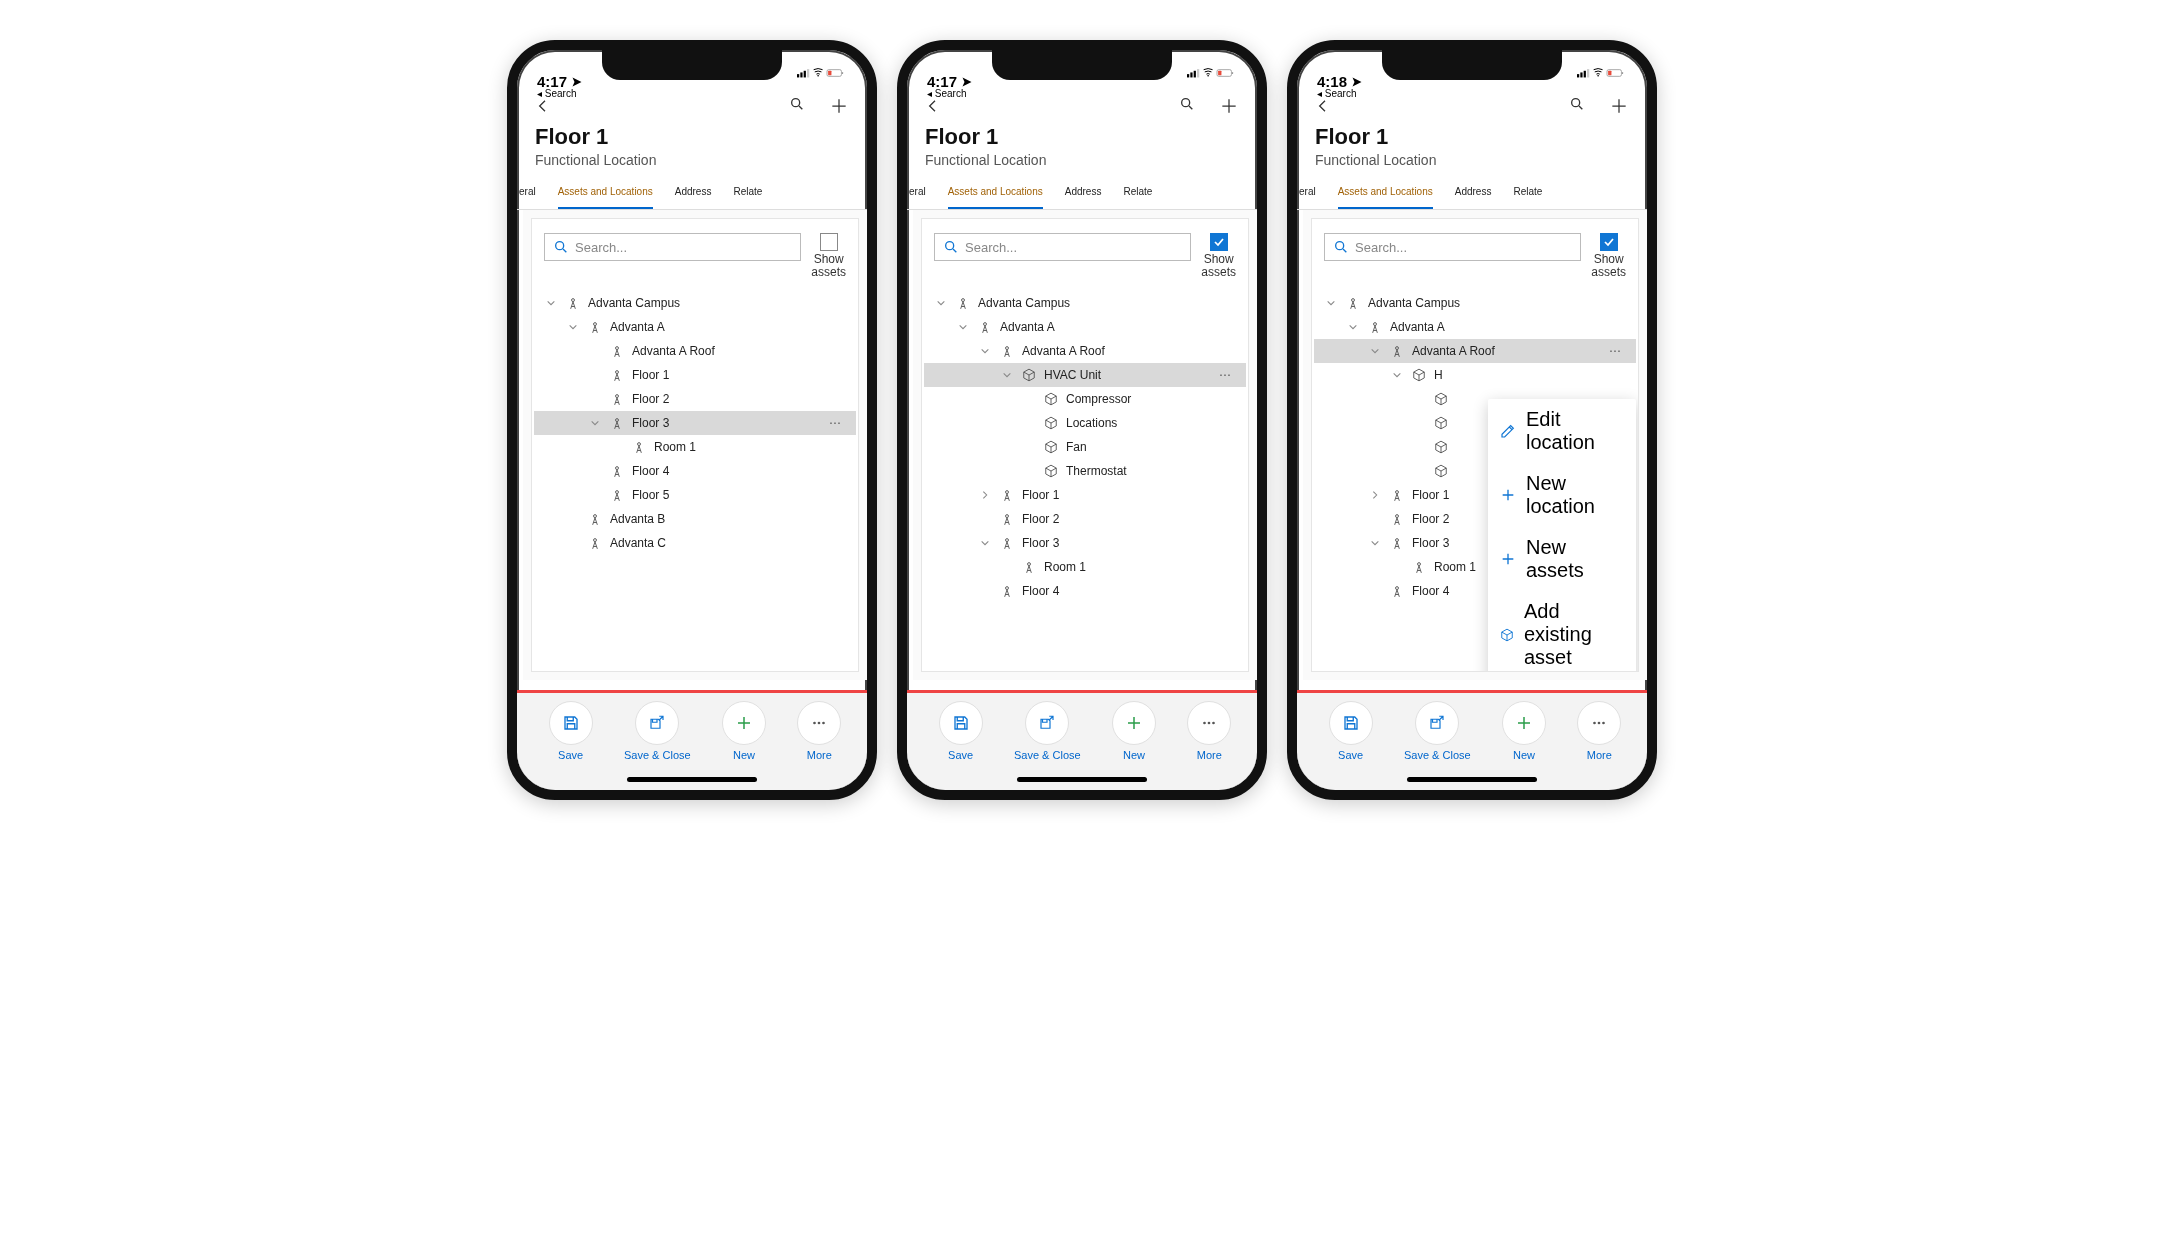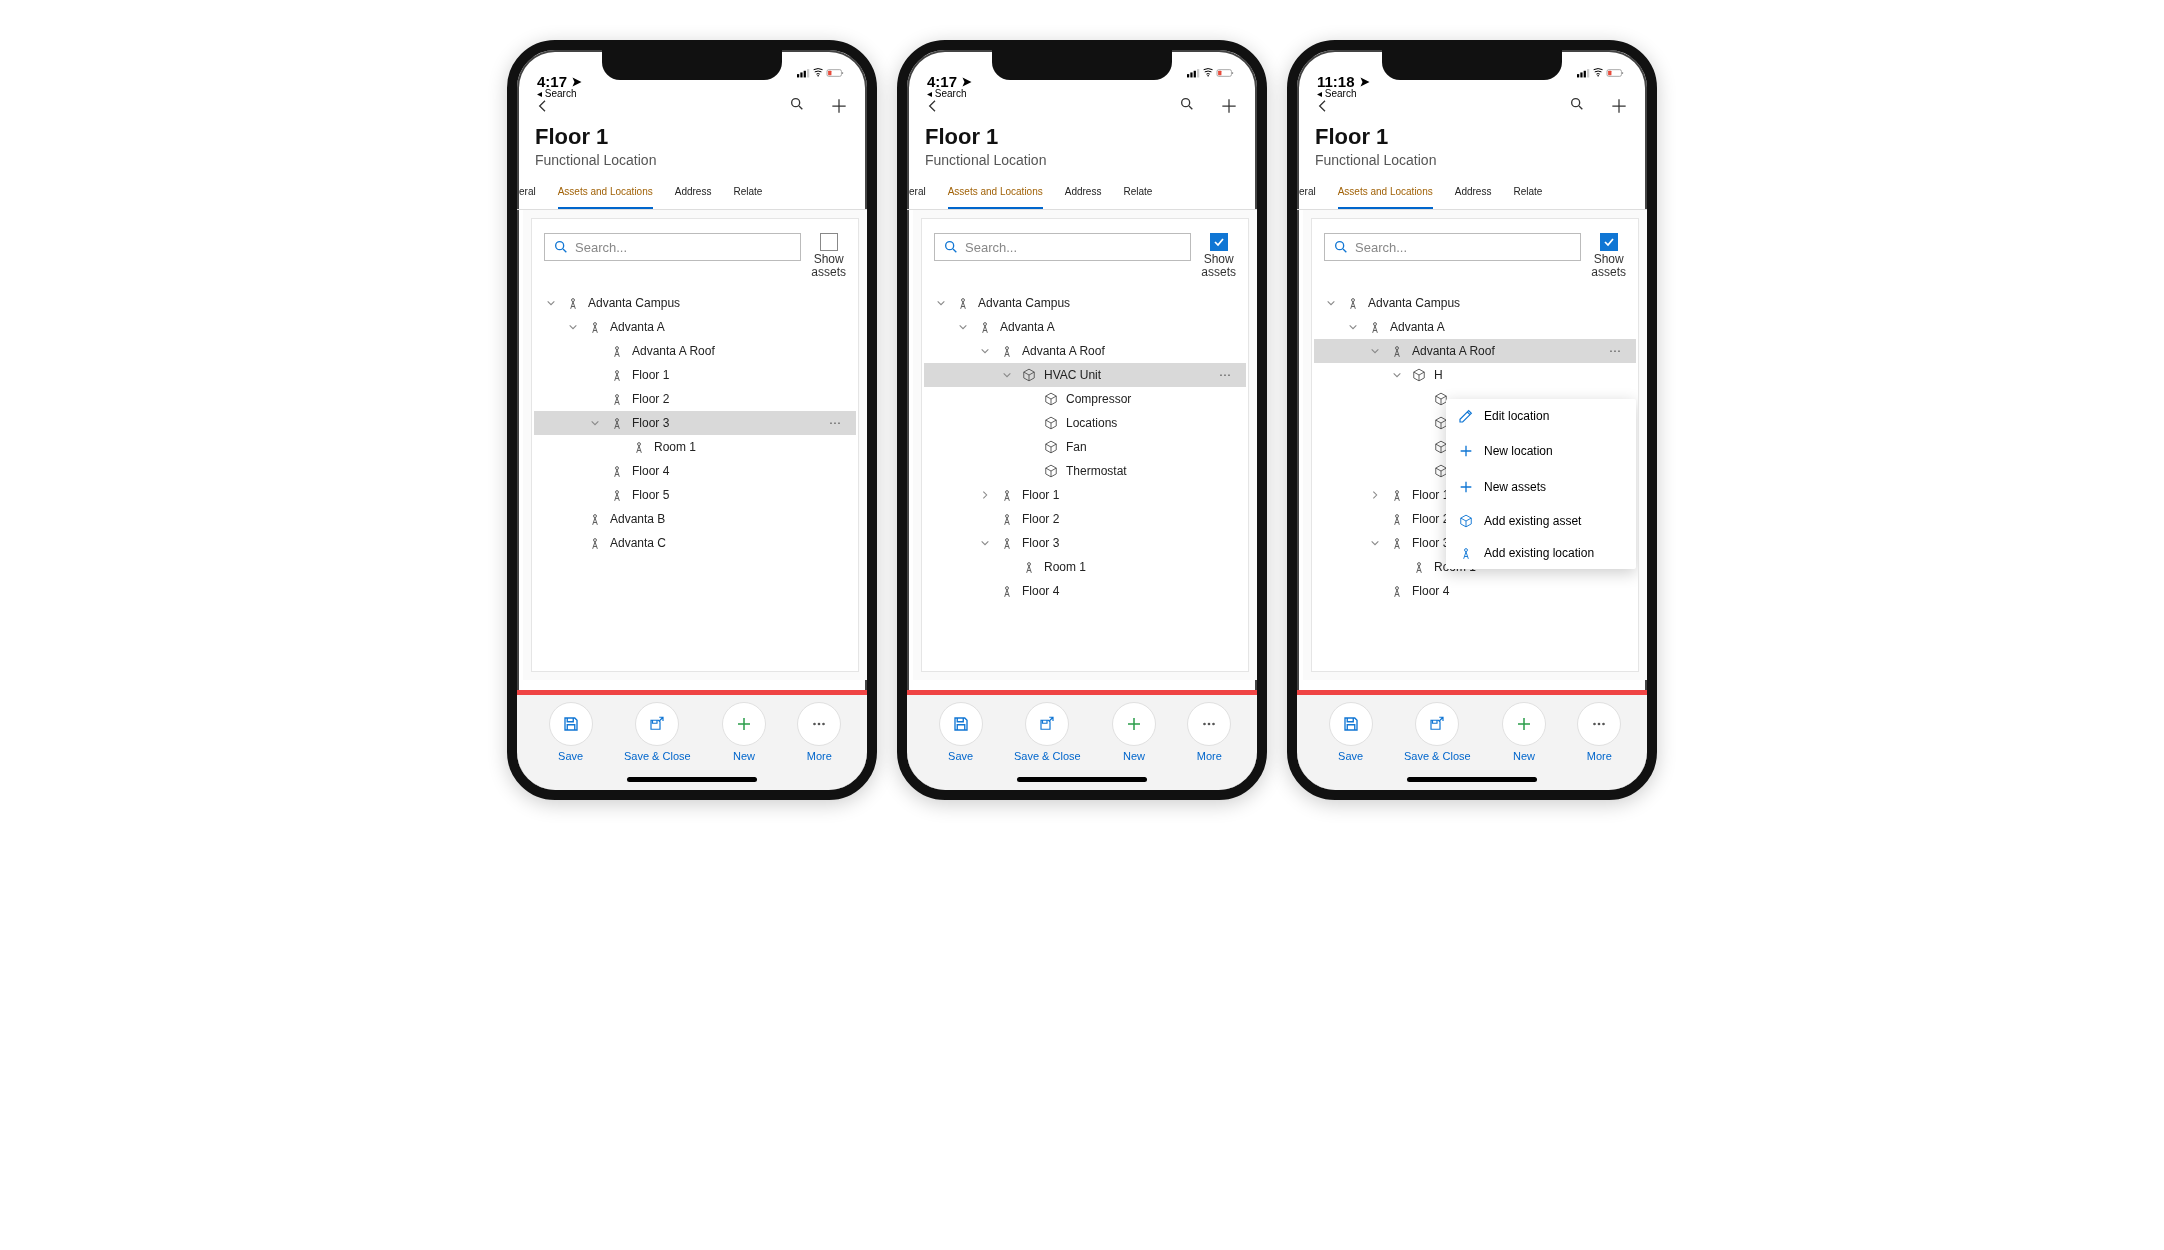--- a/index.html
+++ b/index.html
@@ -82,36 +82,36 @@
   .indent-0 { padding-left: 10px; }
   .indent-1 { padding-left: 32px; }
   .indent-2 { padding-left: 54px; }
   .indent-3 { padding-left: 76px; }
   .indent-4 { padding-left: 98px; }
   .bottom-bar {
     position: absolute; bottom: 0; left: 0; right: 0;
     height: 100px; background: #f3f3f3;
     display: flex; justify-content: space-around; align-items: center;
     padding: 8px 10px 30px 16px;
-    border-top: 5px solid #ef4444;
+    border-top: 3px solid #ef4444;
   }
   .bb-item { display: flex; flex-direction: column; align-items: center; gap: 4px; font-size: 11px; color: #0066cc; }
   .bb-circle {
     width: 44px; height: 44px; border-radius: 50%;
     background: #fff; border: 1px solid #e0e0e0;
     display: flex; align-items: center; justify-content: center;
   }
   .home-indicator {
     position: absolute; bottom: 8px; left: 50%; transform: translateX(-50%);
     width: 130px; height: 5px; background: #000; border-radius: 3px;
   }
   .context-menu {
     position: absolute; background: #fff; box-shadow: 0 4px 16px rgba(0,0,0,.2);
-    border-radius: 2px; font-size: 12px; z-index: 40;
-    width: 190px;
+    border-radius: 2px; font-size: 20px; z-index: 40;
+    width: 148px;
   }
   .ctx-item { display: flex; align-items: center; gap: 10px; padding: 9px 12px; cursor: pointer; }
   .ctx-icon { color: #1076d4; width: 16px; display: flex; justify-content: center; }
   svg { display: block; }
 </style>
 </head>
 <body>
 
 <div class="phone">
     <div class="notch"></div>
@@ -618,21 +618,21 @@
         <span>More</span>
       </div>
     </div>
     <div class="home-indicator"></div>
   </div>
 <div class="phone">
     <div class="notch"></div>
     <div class="status-bar">
       <div class="status-left">
         <div class="status-time">
-          <span>11:18</span>
+          <span>4:18</span>
           <svg width="12" height="12" viewBox="0 0 24 24" fill="#000">
             <path d="M3 3 L21 12 L3 21 L7 12 Z"></path>
           </svg>
         </div>
         <div class="status-back">◂ Search</div>
       </div>
       <div class="status-right">
         <svg width="50" height="14" viewBox="0 0 90 20">
           <rect x="0" y="12" width="4" height="6" fill="#000"></rect>
           <rect x="6" y="9" width="4" height="9" fill="#000"></rect>

